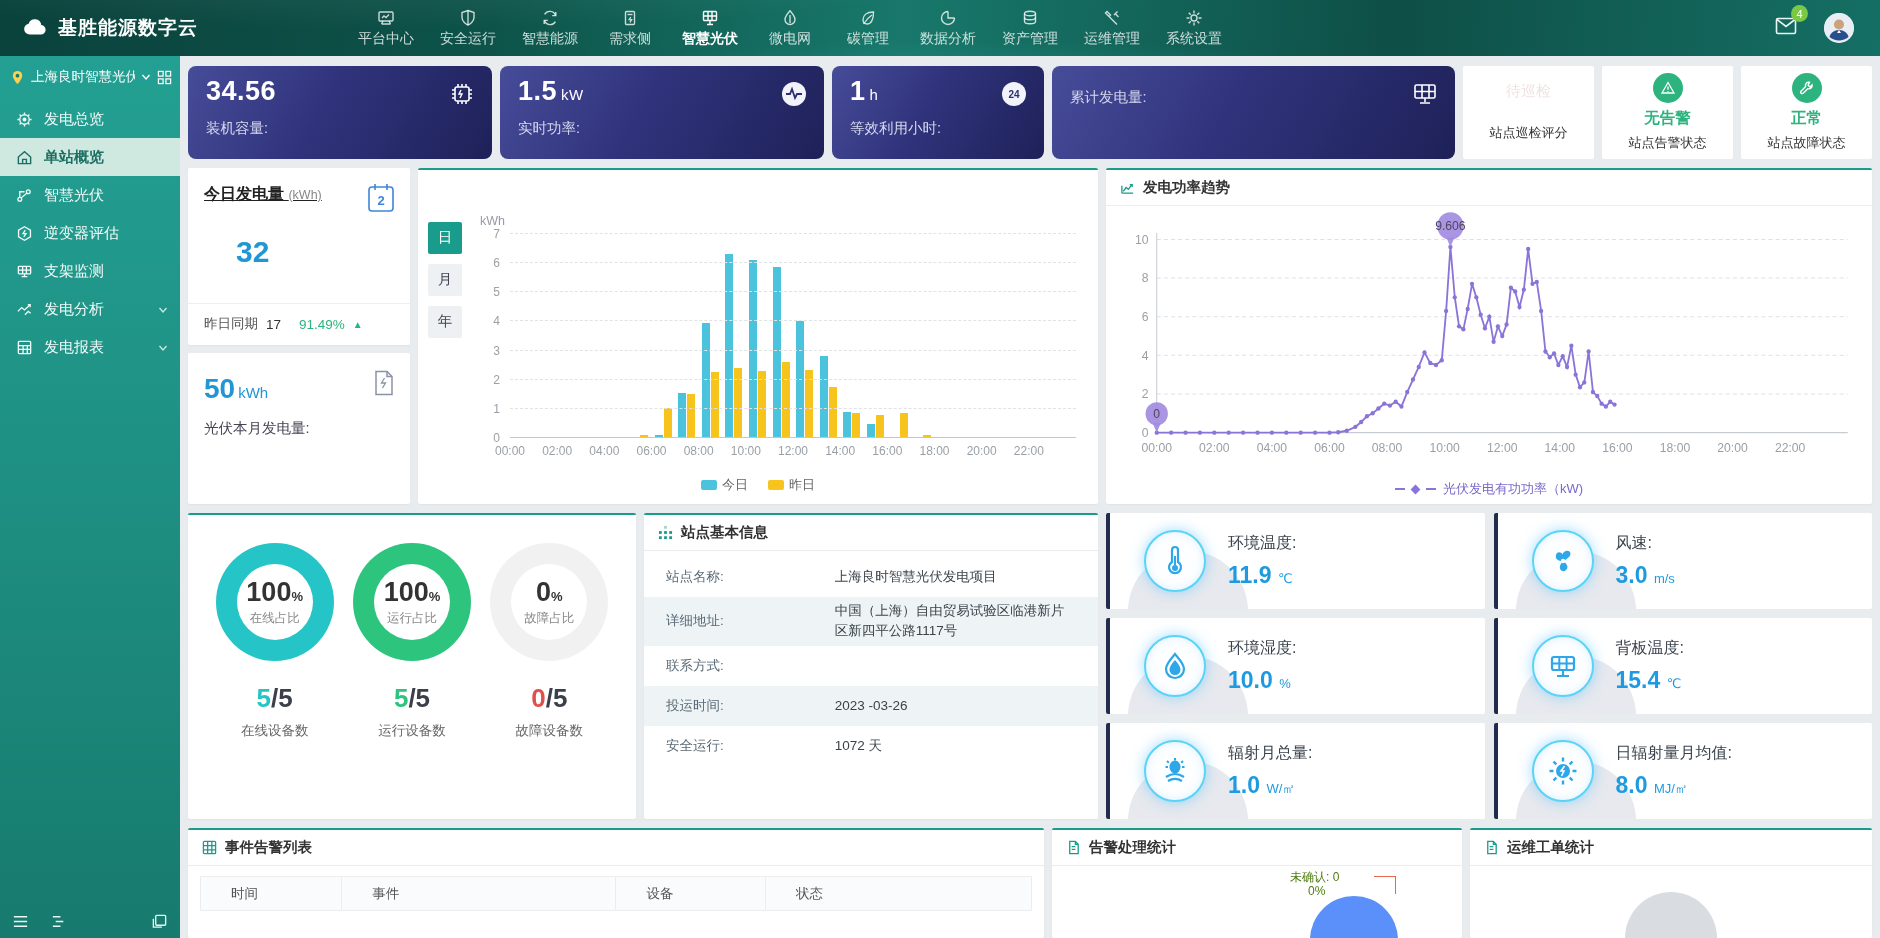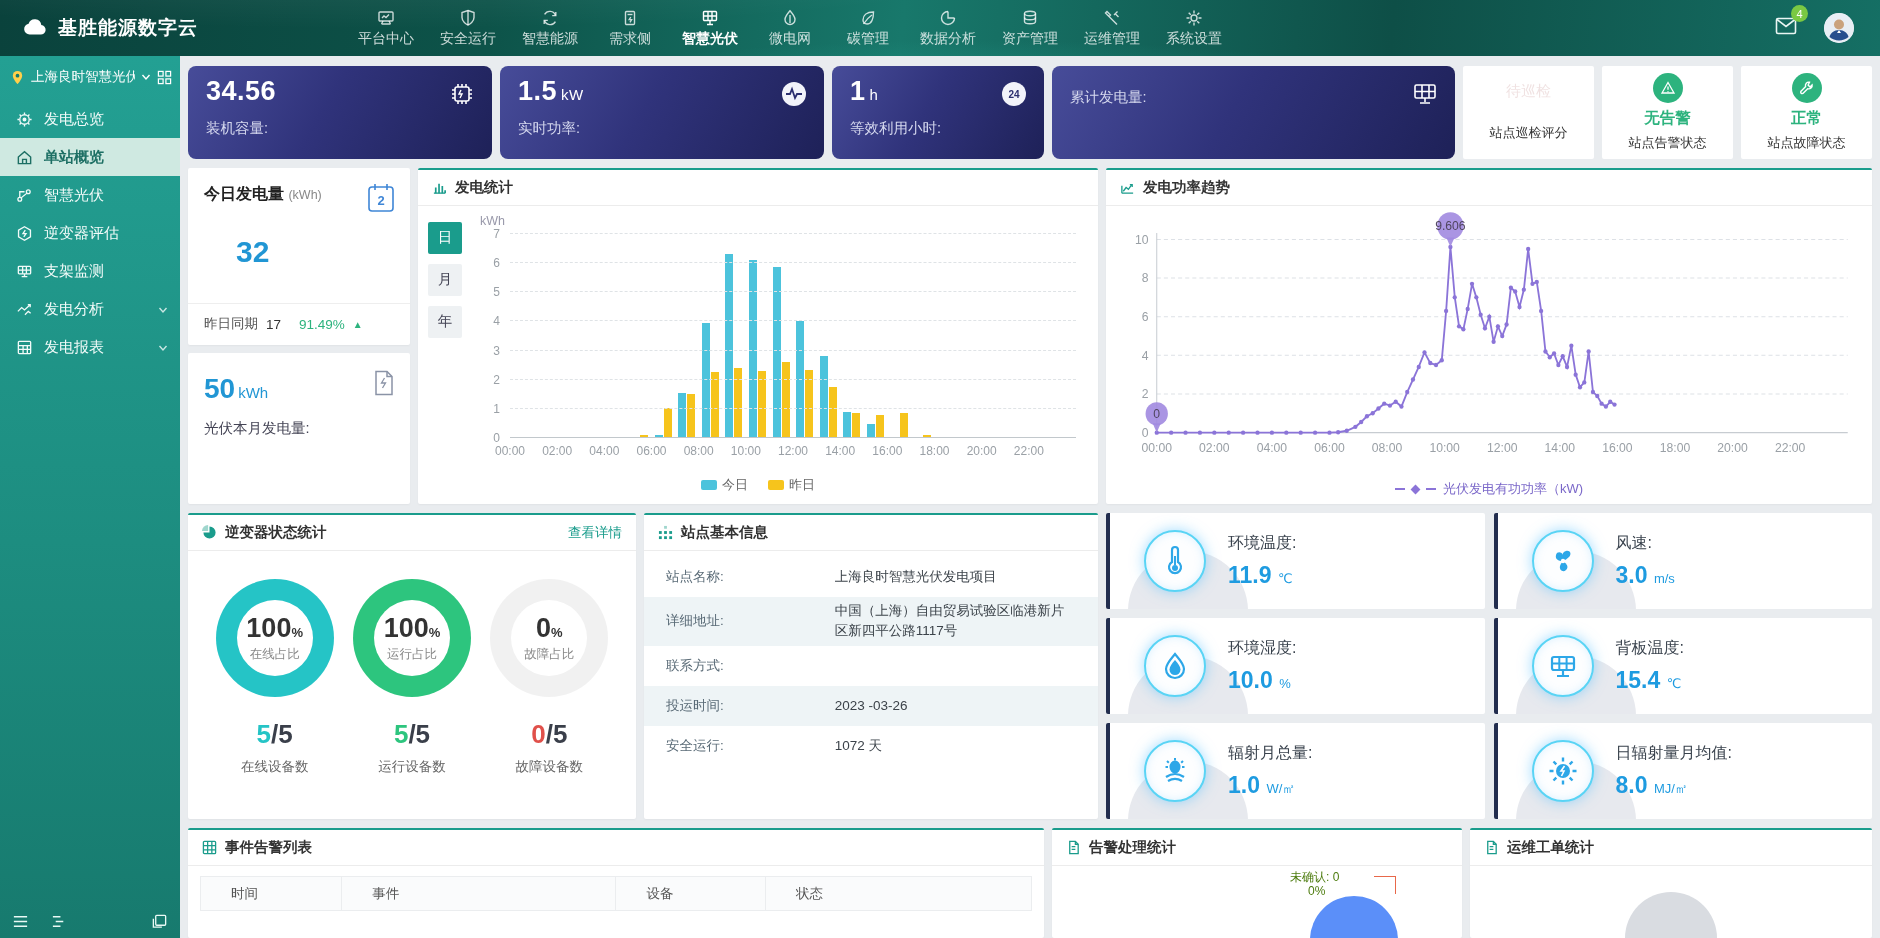--- a/index.html
+++ b/index.html
@@ -71,21 +71,21 @@
   .wm { color:rgba(205,160,160,.30); font-size:15px; }
   .sw-label { color:#333; font-size:13px; }
   .sw-value { color:#2db37e; font-size:15.5px; font-weight:bold; }
   .gicon { width:30px; height:30px; border-radius:50%; background:#2db37e; display:flex; align-items:center; justify-content:center; }
   .gicon svg { width:16px; height:16px; }
 
   
   .row2 { display:flex; gap:8px; height:349px; }
   .colL { width:222px; display:flex; flex-direction:column; gap:8px; }
   .today-card { height:177px; padding:16px 14px 0 16px; }
-  .today-title { font-size:16px; font-weight:bold; color:#222; }
+  .today-title { font-size:16px; font-weight:bold; color:#222;text-decoration:underline; }
   .today-title .u { font-size:12.5px; color:#888; font-weight:normal; }
   .cal { position:absolute; top:14px; right:14px; }
   .cal svg { width:30px; height:32px; }
   .today-val { color:#2196d4; font-size:30px; font-weight:bold; margin-top:30px;margin-left:32px; }
   .today-cmp { position:absolute; left:0; right:0; bottom:0; height:42px; border-top:1px solid #eee;
     display:flex; align-items:center; gap:8px; padding:0 16px; font-size:13.5px; color:#555; }
   .cmp-v { color:#333; }
   .cmp-pct { color:#2db37e; margin-left:10px; }
   .cmp-up { color:#2db37e; font-size:10px; }
   .month-card { flex:1; padding:20px 14px 0 16px; }
@@ -452,27 +452,20 @@
         <div class="month-lbl">光伏本月发电量:</div>
         <span class="doc-ic"><svg viewBox="0 0 24 28" fill="none" stroke="#8a93a6" stroke-width="1.5">
               <path d="M4 2.5h11l5 5V25.5H4Z"></path>
               <path d="M15 2.5v5h5"></path>
               <path d="m12.5 9-3 5h4l-3 5" stroke-width="1.3"></path>
             </svg></span>
       </div>
     </div>
 
     <div class="card topline genchart">
-      <div class="card-hd">
-        <svg viewBox="0 0 16 16" fill="none" stroke="#1a9c8c" stroke-width="1.4">
-            <path d="M2 14h12"></path>
-            <path d="M4 14V8M7.5 14V4M11 14V6.5M14 14v-3" stroke-width="1.8"></path>
-          </svg>
-        <span>发电统计</span>
-      </div>
       <div class="tabcol">
         <div class="tab active">日</div>
         <div class="tab">月</div>
         <div class="tab">年</div>
       </div>
       <div class="ylab-unit">kWh</div>
       <div class="bar-plot" id="barPlot">
         <div class="bar-slots" id="barSlots">
             <div class="slot">
               <div class="bar" style="background: rgb(76, 195, 220); height: 0%;"></div>
@@ -726,28 +719,20 @@
         <span class="dline"></span>
           <span class="dia"></span>
           <span class="dline"></span>
         <span>光伏发电有功功率（kW)</span>
       </div>
     </div>
   </section>
 
   <section class="row3">
     <div class="card topline inv-card">
-      <div class="card-hd">
-        <svg viewBox="0 0 16 16">
-            <path d="M8 1.5A6.5 6.5 0 1 1 1.5 8H8Z" fill="#1a9c8c"></path>
-            <path d="M6.5 6.5V0A6.5 6.5 0 0 0 0 6.5Z" fill="#9fd6cd"></path>
-          </svg>
-        <span>逆变器状态统计</span>
-        <span class="hd-link">查看详情</span>
-      </div>
       <div class="inv-body">
         <div class="inv-col">
           <div class="donut" style="background: conic-gradient(rgb(37, 196, 198) 100%, rgb(241, 241, 241) 0deg);">
               <div class="donut-in">
             <div class="donut-pct"><span>100</span><span class="pu">%</span></div>
             <div class="donut-lbl">在线占比</div>
               </div>
             </div>
           <div class="inv-count"><span class="c-cyan">5</span><span>/5</span></div>
           <div class="inv-count-lbl">在线设备数</div>

